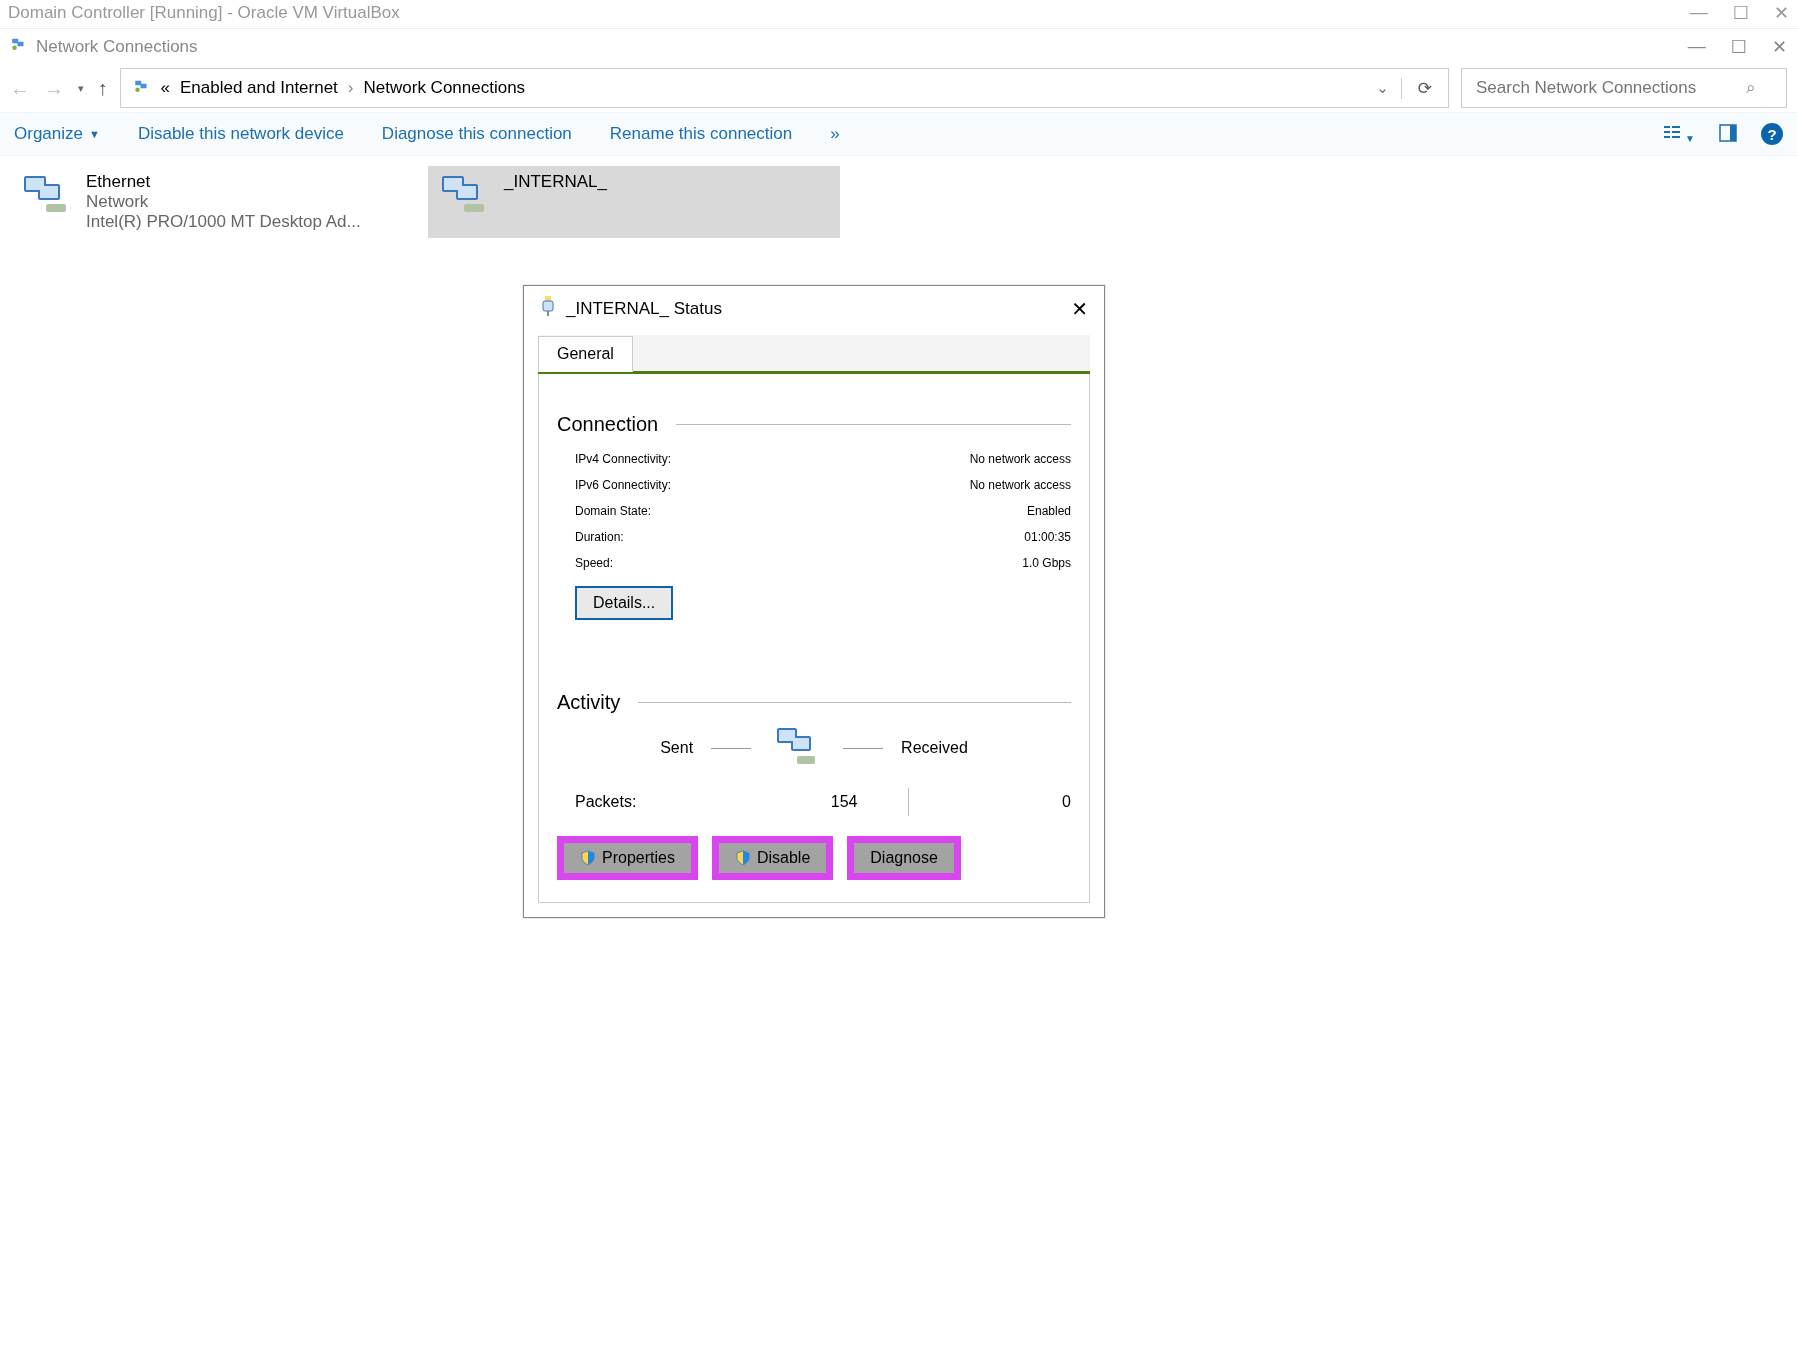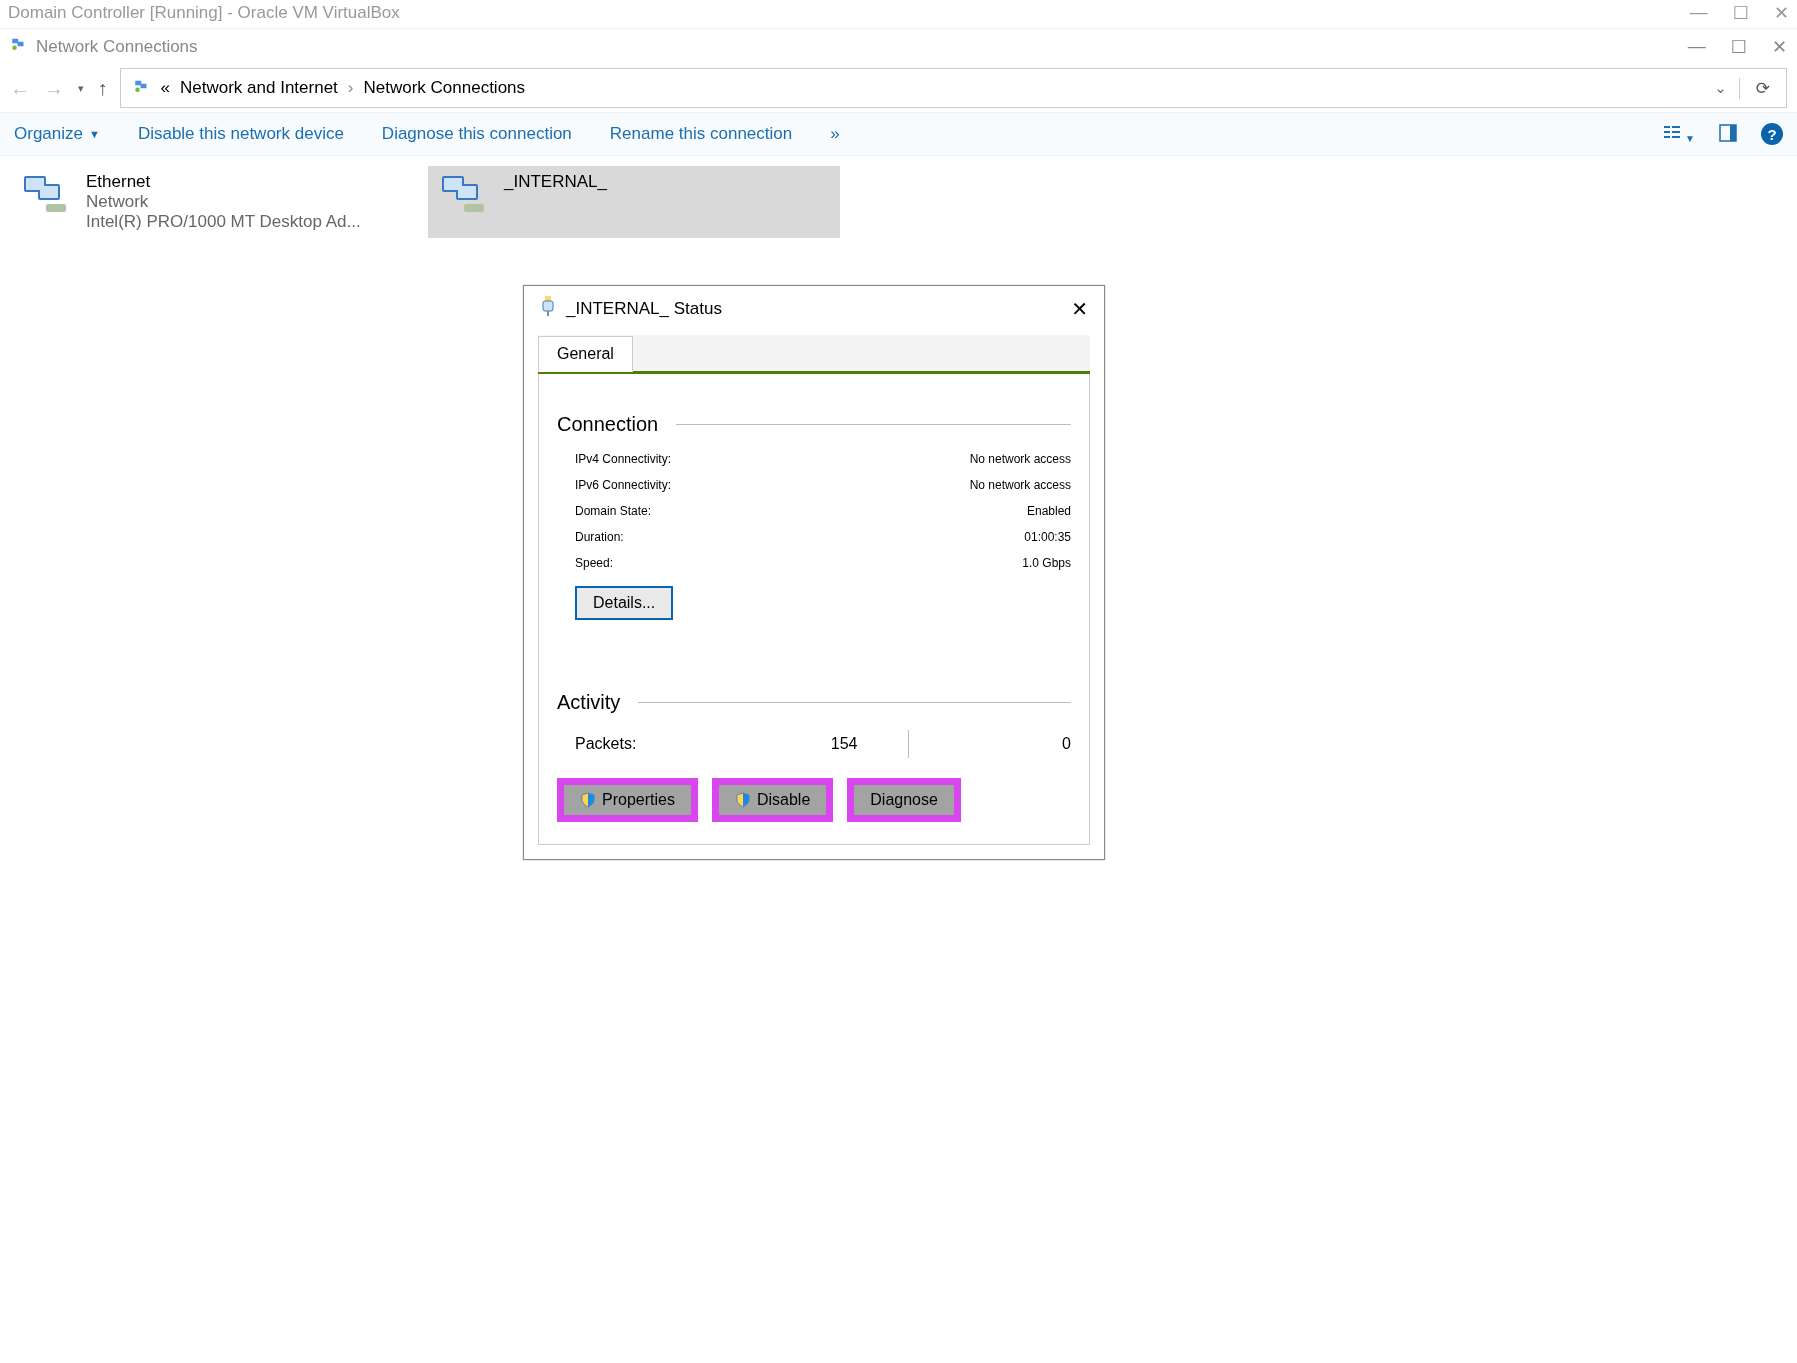--- a/index.html
+++ b/index.html
@@ -101,26 +101,30 @@
     <div class="address-bar">
       <div class="bc">
         <span class="nc-icon">
           <svg viewBox="0 0 24 24">
               <rect x="3" y="5" width="8" height="6" fill="#4a90e2"></rect>
               <rect x="10" y="9" width="8" height="6" fill="#4a90e2"></rect>
               <circle cx="6" cy="17" r="3" fill="#7cb342"></circle>
             </svg>
         </span>
         <span>«</span>
-        <span>Network and Internet</span>
+        <span>Enabled and Internet</span>
         <span class="sep">›</span>
         <span>Network Connections</span>
       </div>
       <div class="drop">⌄</div>
       <div class="refresh">⟳</div>
+    </div>
+    <div class="search-box">
+      <input type="text" placeholder="Search Network Connections" style="">
+      <span>⌕</span>
     </div>
   </div>
 
   <div class="toolbar">
     <div class="toolbar-left">
       <span class="item">
         <span>Organize</span>
         <span style="font-size:11px">▼</span>
       </span>
       <span class="item">Disable this network device</span>
@@ -238,20 +242,35 @@
         <span class="btn focus">Details...</span>
       </div>
 
       <div style="height:50px"></div>
 
       <div class="section-title">
         <span>Activity</span>
         <span class="line"></span>
       </div>
 
+      <div class="activity-row">
+        <span>Sent</span>
+        <span class="dash"></span>
+        <span class="net-icon-mid">
+          <svg viewBox="0 0 56 48">
+              <rect x="8" y="4" width="20" height="15" rx="2" fill="#3b78c4"></rect>
+              <rect x="22" y="12" width="20" height="15" rx="2" fill="#3b78c4"></rect>
+              <rect x="10" y="6" width="16" height="11" fill="#cfe3f7"></rect>
+              <rect x="24" y="14" width="16" height="11" fill="#cfe3f7"></rect>
+              <rect x="28" y="32" width="18" height="8" rx="2" fill="#b0c4a4"></rect>
+            </svg>
+        </span>
+        <span class="dash"></span>
+        <span>Received</span>
+      </div>
 
       <div class="packets-row">
         <span class="label">Packets:</span>
         <span class="sent">154</span>
         <span class="divider"></span>
         <span class="recv">0</span>
       </div>
 
       <div class="btn-row">
         <span class="btn">

